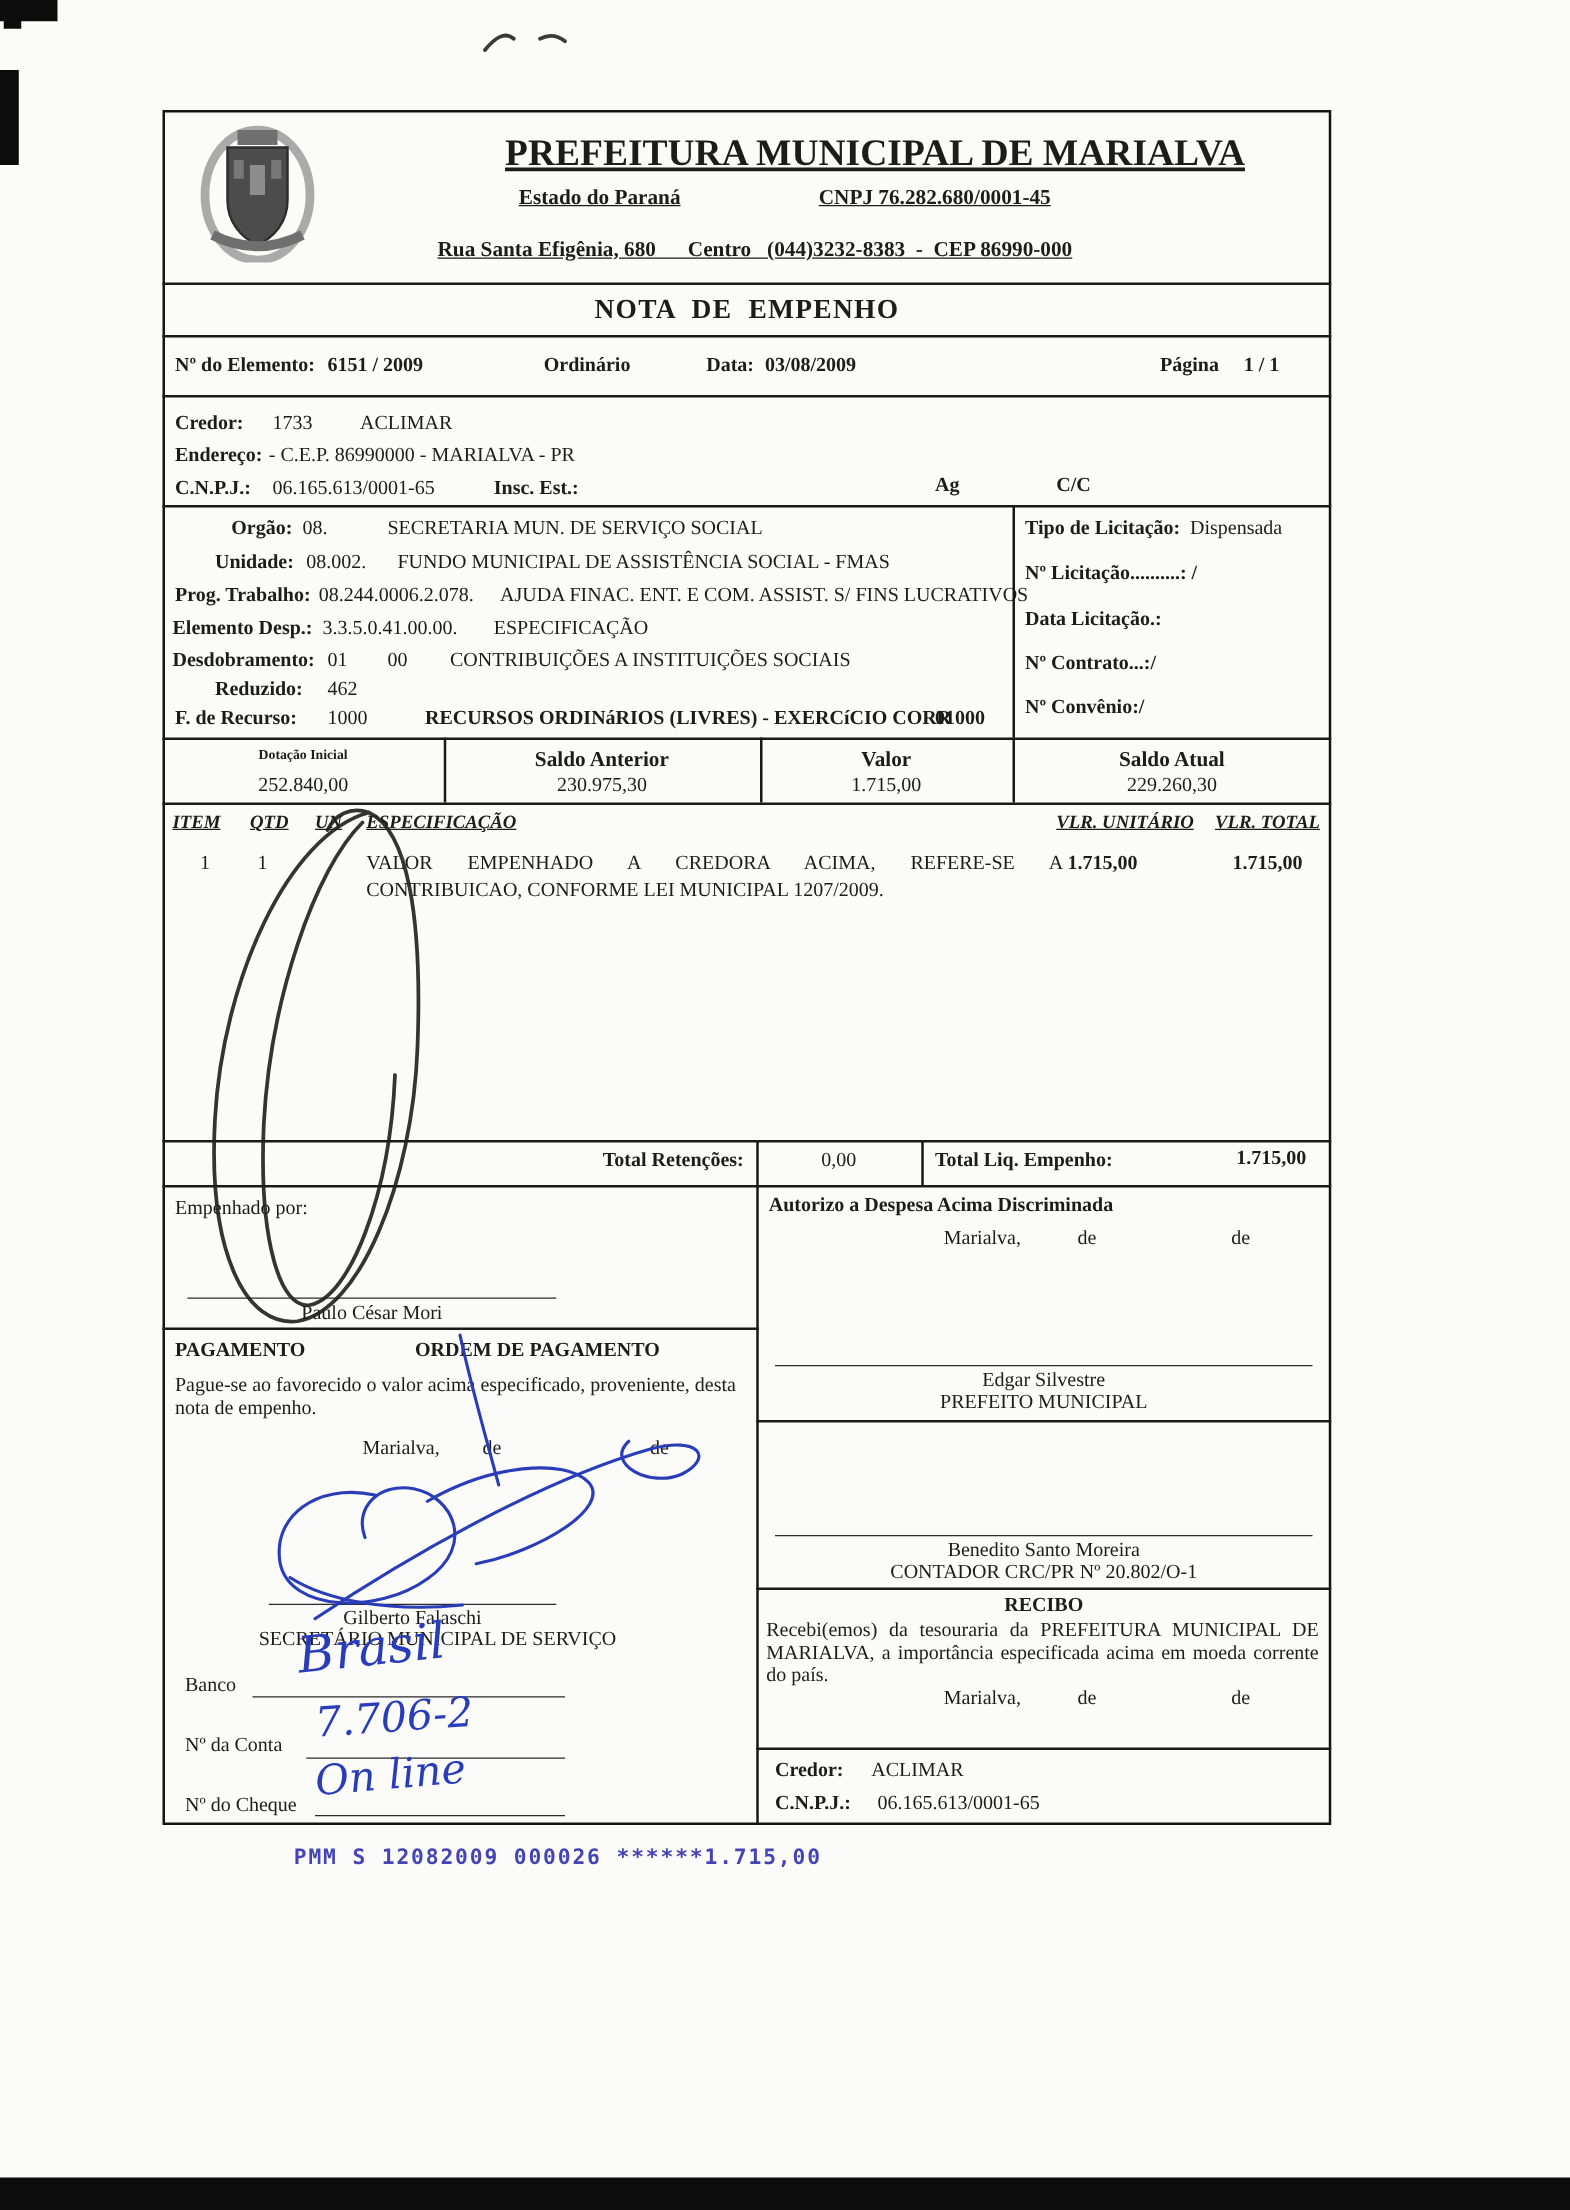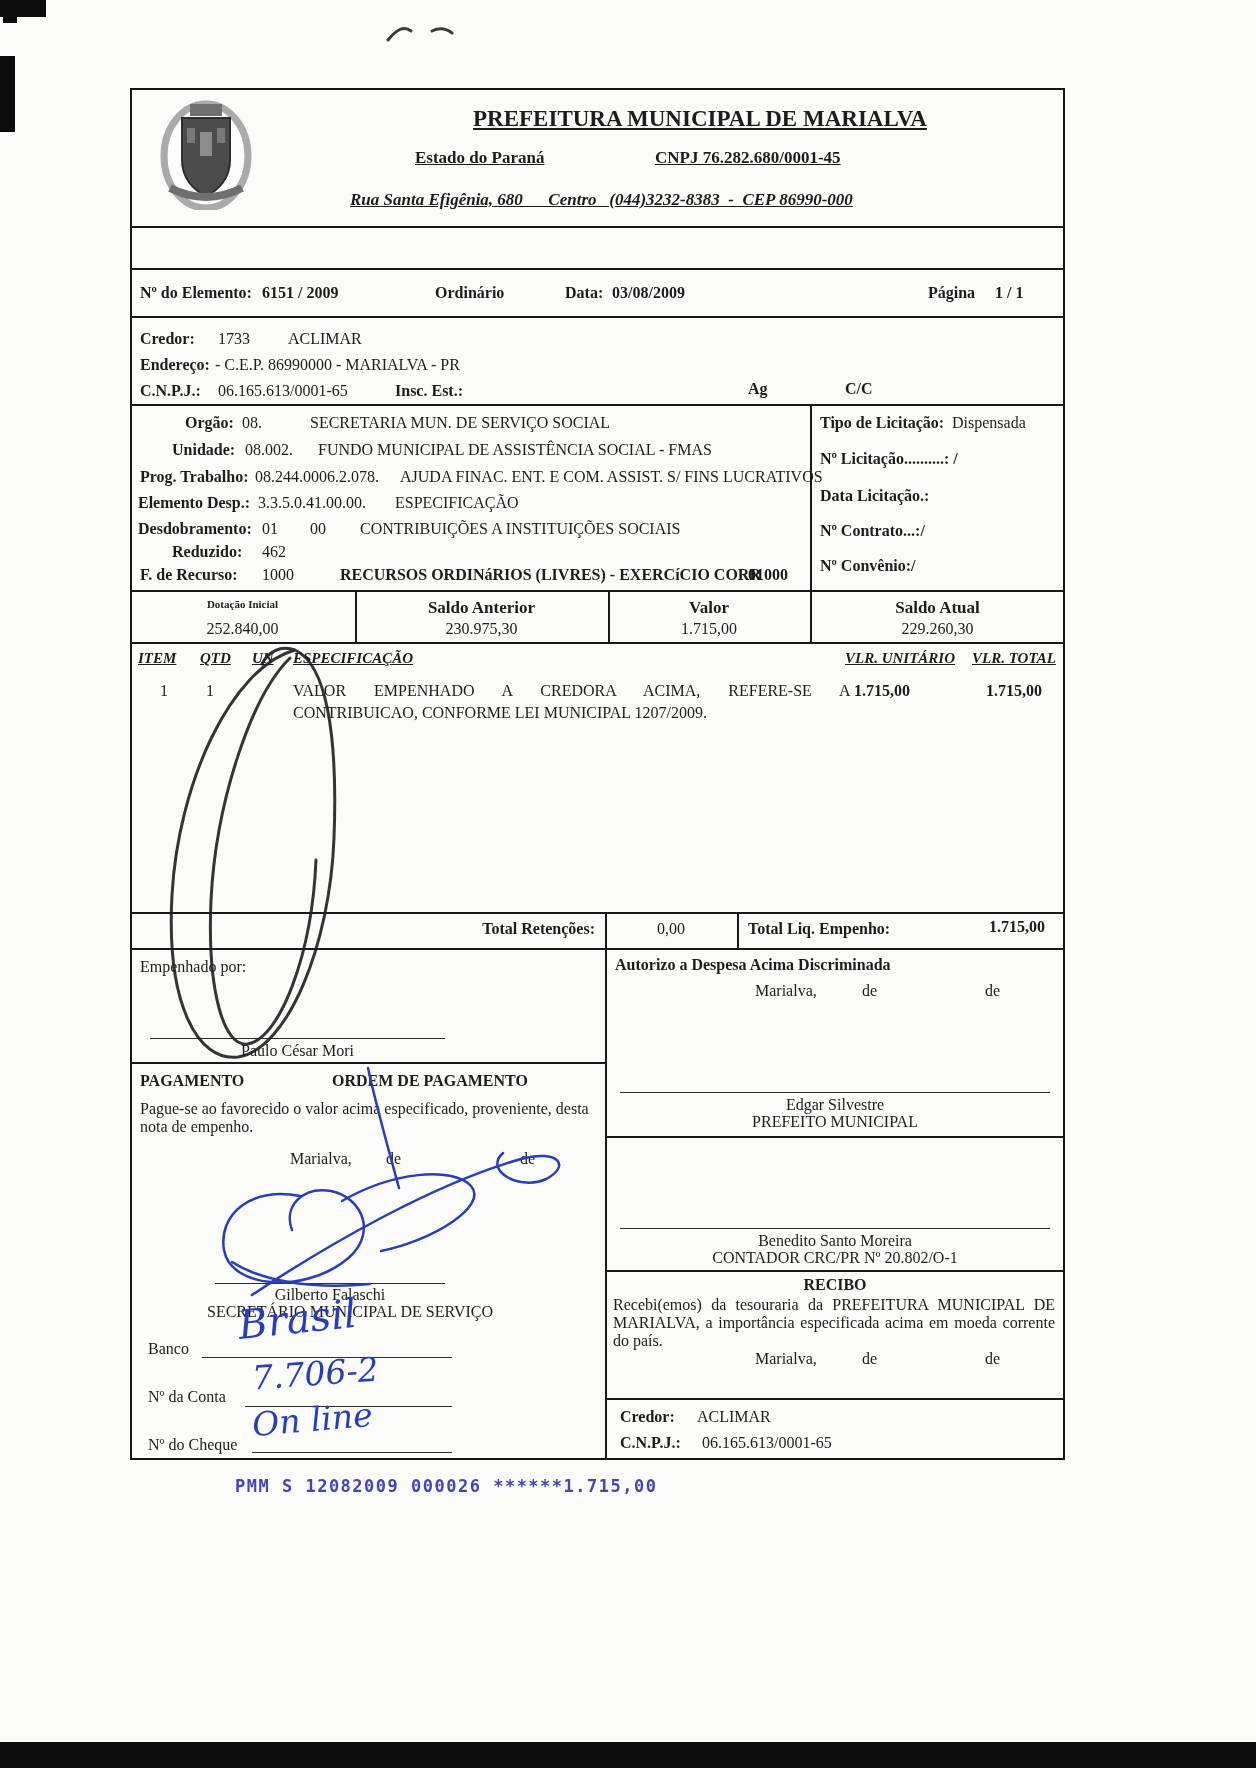--- a/index.html
+++ b/index.html
@@ -2,21 +2,21 @@
 <html><head>
 <meta charset="utf-8">
 <style>
   html,body{margin:0;padding:0;}
   .page{position:relative;width:1256px;height:1768px;background:#fbfbf9;overflow:hidden;
         font-family:"Liberation Serif",serif;color:#1c1c1c;font-size:16px;}
   .abs{position:absolute;}
   .b{font-weight:bold;}
   .i{font-style:italic;}
   .u{text-decoration:underline;}
-  .pre{white-space:pre;font-style:italic;}
+  .pre{white-space:pre;}
   .center{text-align:center;}
   .right{text-align:right;}
   .just{text-align:justify;}
   .hline{position:absolute;height:2px;background:#191919;}
   .vline{position:absolute;width:2px;background:#191919;}
   .sig-line{position:absolute;height:1px;background:#2b2b2b;}
   .form-border{position:absolute;left:130px;top:88px;width:935px;height:1372px;border:2px solid #141414;box-sizing:border-box;}
   .artifact{position:absolute;background:#0c0c0c;}
   .hand{position:absolute;font-style:italic;font-family:"DejaVu Serif",serif;color:#2a3db8;}
   .matrix{position:absolute;font-family:"DejaVu Sans Mono",monospace;color:#4444b6;font-weight:bold;letter-spacing:1.5px;font-size:17px;white-space:pre;}
@@ -41,27 +41,28 @@
       <ellipse cx="46" cy="58" rx="42" ry="52" fill="none" stroke="#8f8f8f" stroke-width="7" opacity="0.75"></ellipse>
       <rect x="30" y="6" width="32" height="12" fill="#6f6f6f"></rect>
       <path d="M 22 20 h 48 v 42 c 0 18 -11 30 -24 36 c -13 -6 -24 -18 -24 -36 Z" fill="#4c4c4c" stroke="#2d2d2d" stroke-width="2"></path>
       <rect x="40" y="34" width="12" height="24" fill="#8c8c8c"></rect>
       <rect x="27" y="30" width="8" height="15" fill="#787878"></rect>
       <rect x="57" y="30" width="8" height="15" fill="#787878"></rect>
       <path d="M 10 90 q 36 18 72 0" fill="none" stroke="#6f6f6f" stroke-width="8"></path>
     </svg>
   </div>
 
-  <div class="abs b u center" style="left:360px;top:106px;width:680px;font-size:23px">PREFEITURA MUNICIPAL DE MARIALVA</div>
+  <div class="abs b u center" style="left:360px;top:106px;width:680px;font-size:30px">PREFEITURA MUNICIPAL DE MARIALVA</div>
   <div class="abs b u" style="left:415px;top:148px;font-size:17px">Estado do Paraná</div>
   <div class="abs b u" style="left:655px;top:148px;font-size:17px">CNPJ 76.282.680/0001-45</div>
   <div class="abs b u pre" style="left:350px;top:190px;font-size:17px">Rua Santa Efigênia, 680      Centro   (044)3232-8383  -  CEP 86990-000</div>
 
   <div class="hline" style="left:130px;top:226px;width:935px"></div>
 
+  <div class="abs b center pre" style="left:130px;top:234px;width:935px;font-size:22px;letter-spacing:1px">NOTA  DE  EMPENHO</div>
   <div class="hline" style="left:130px;top:268px;width:935px"></div>
 
   <div class="abs b" style="left:140px;top:284px">Nº do Elemento:</div>
   <div class="abs b" style="left:262px;top:284px">6151 / 2009</div>
   <div class="abs b" style="left:435px;top:284px">Ordinário</div>
   <div class="abs b" style="left:565px;top:284px">Data:</div>
   <div class="abs b" style="left:612px;top:284px">03/08/2009</div>
   <div class="abs b" style="left:928px;top:284px">Página</div>
   <div class="abs b" style="left:995px;top:284px">1 / 1</div>
   <div class="hline" style="left:130px;top:316px;width:935px"></div>

